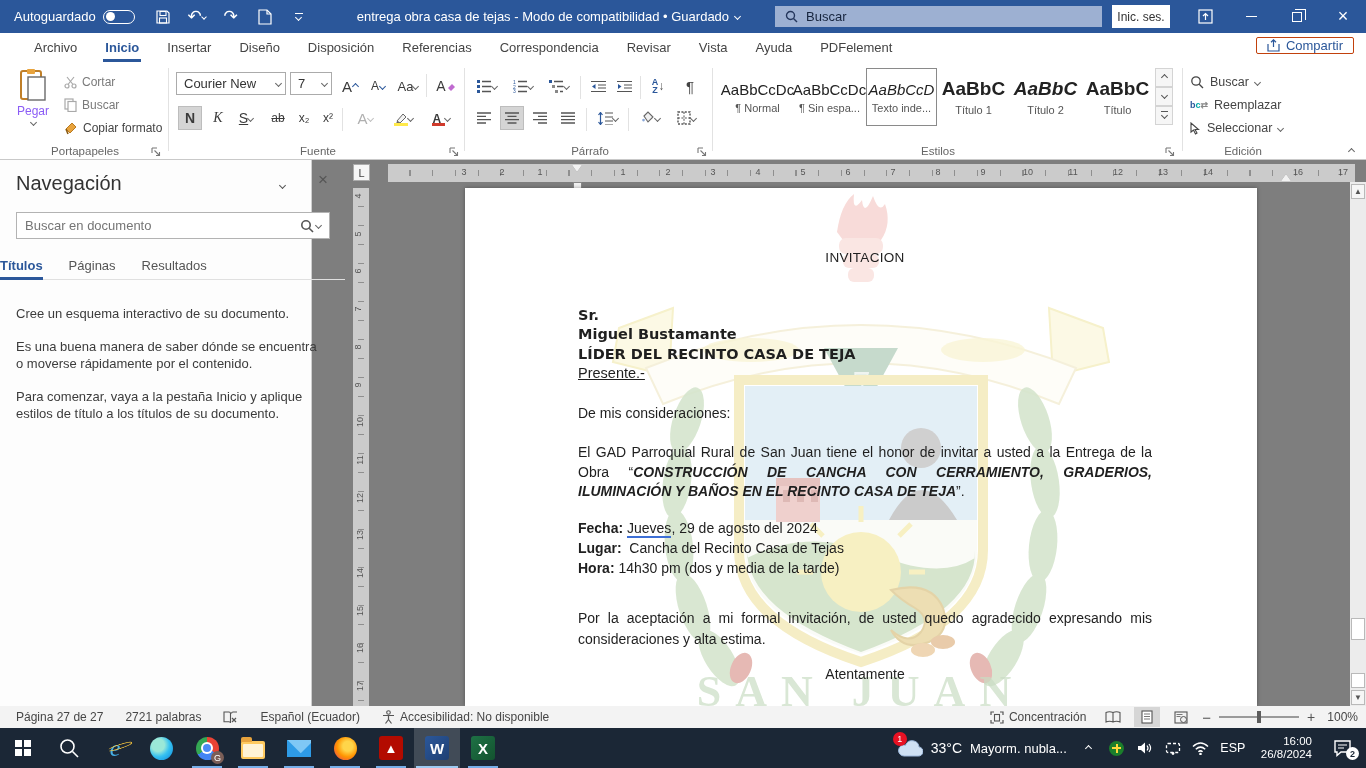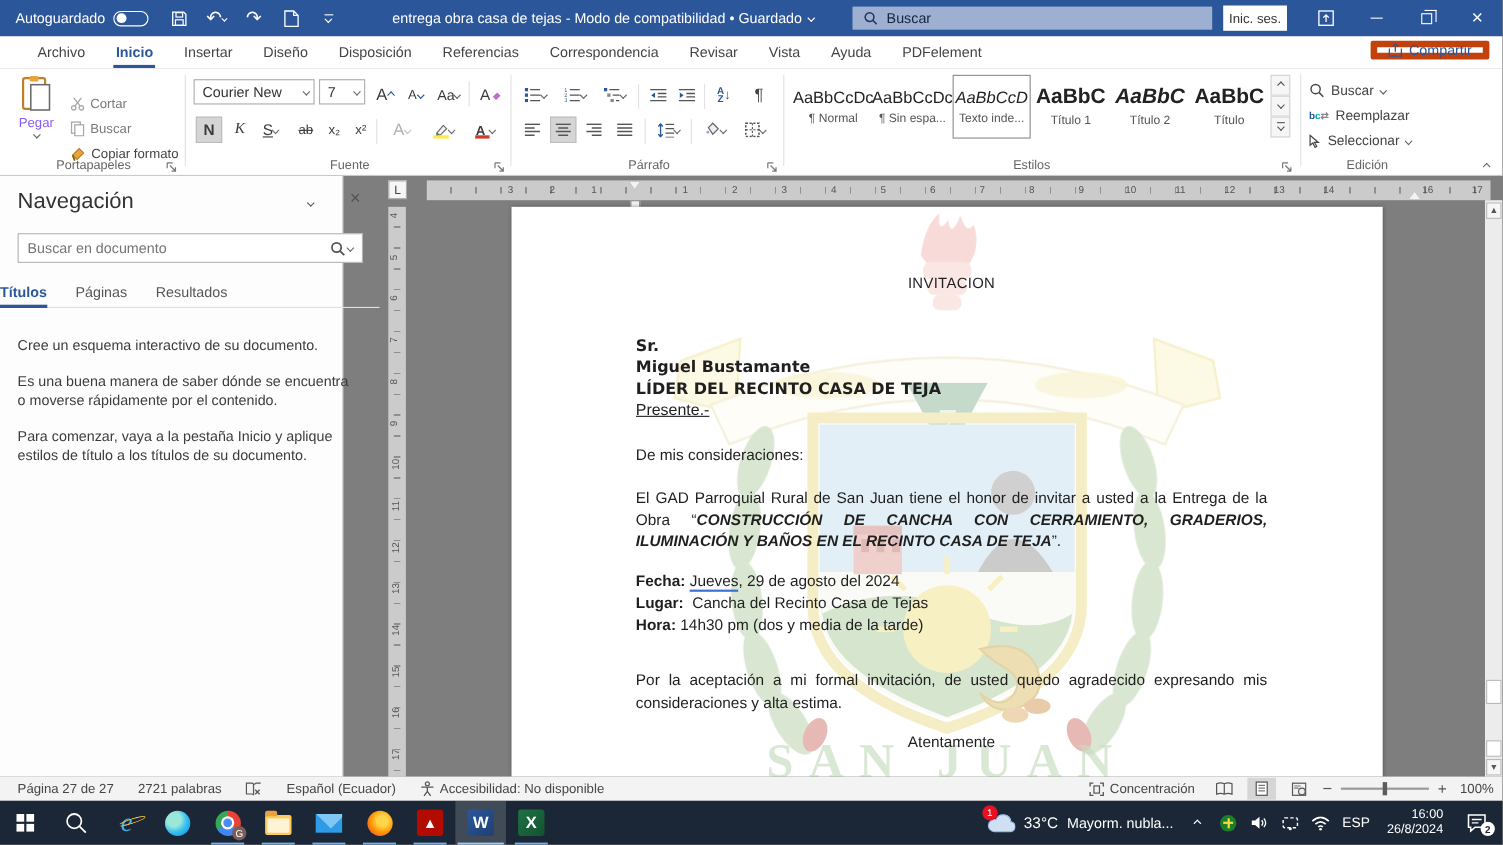--- a/index.html
+++ b/index.html
@@ -25,30 +25,30 @@
   .restore-box { width:10px; height:10px; border:1.3px solid #fff; position:relative; }
   .restore-box:before { content:""; position:absolute; left:2px; top:-4px; width:10px; height:10px; border:1.3px solid #fff; border-bottom:none; border-left:none; }
   .chev { width:5px; height:5px; border-right:1.4px solid currentColor; border-bottom:1.4px solid currentColor; display:inline-block; transform:rotate(45deg); vertical-align:2px; }
   .chev.up { transform:rotate(-135deg); vertical-align:-1px; }
 
   
   .tabrow { position:absolute; top:33px; left:0; right:0; height:29px; background:#fff; display:flex; align-items:stretch; padding-left:20px; }
   .rtab { padding:0 14px; font-size:13px; color:#444; display:flex; align-items:center; position:relative; white-space:nowrap; }
   .rtab.active { color:#2b579a; font-weight:bold; }
   .rtab.active:after { content:""; position:absolute; left:12px; right:12px; bottom:0; height:3px; background:#2b579a; }
-  .share-btn { position:absolute; right:12px; top:4px; height:17px; border:6px solid #c2410c; border-radius:2px;
+  .share-btn { position:absolute; right:12px; top:4px; height:17px; border:1px solid #c2410c; border-radius:2px;
                display:flex; align-items:center; gap:6px; padding:0 10px; color:#2b579a; font-size:13px; background:#fff; }
 
   
   .ribbon { position:absolute; top:62px; left:0; right:0; height:98px; background:#fff; border-bottom:1px solid #c9c9c9; font-size:12px; color:#444; }
   .vsep { position:absolute; top:6px; bottom:8px; width:1px; background:#e2e2e2; }
   .grplabel { position:absolute; top:83px; font-size:11.5px; color:#666; transform:translateX(-50%); white-space:nowrap; }
   .launcher { position:absolute; top:84px; width:12px; height:12px; }
   .paste { position:absolute; left:8px; top:6px; width:50px; height:74px; display:flex; flex-direction:column; align-items:center; justify-content:flex-start; gap:2px; }
-  .smallbtn { position:absolute; display:flex; align-items:center; gap:5px; height:22px; font-size:12px; color:#7a7a7a; white-space:nowrap;margin-top:12px; }
+  .smallbtn { position:absolute; display:flex; align-items:center; gap:5px; height:22px; font-size:12px; color:#7a7a7a; white-space:nowrap; }
   .smallbtn.en { color:#444; }
   .combo { position:absolute; height:23px; border:1px solid #ababab; background:#fff; display:flex; align-items:center; font-size:13px; color:#333; padding:0 4px 0 7px; }
   .combo .chev { color:#666; margin-left:auto; }
   .fbtn { position:absolute; top:44px; height:24px; min-width:24px; display:flex; align-items:center; justify-content:center; font-size:14px; color:#3b3b3b; }
   .fbtn.active { background:#d5d5d5; border:1px solid #bdbdbd; }
   .r1btn { position:absolute; top:12px; height:24px; min-width:24px; display:flex; align-items:center; justify-content:center; color:#3b3b3b; }
   .styles-item { position:absolute; top:6px; width:71px; height:58px; display:flex; flex-direction:column; align-items:center; justify-content:center; gap:4px; }
   .styles-item .prev { font-size:15px; color:#222; white-space:nowrap; }
   .styles-item .sname { font-size:11px; color:#555; white-space:nowrap; }
   .styles-item.sel { border:1px solid #8a8a8a; background:#fff; }

